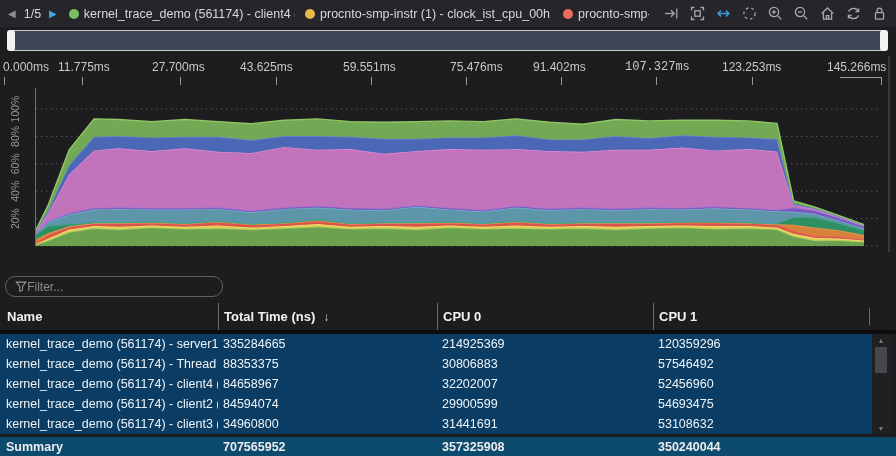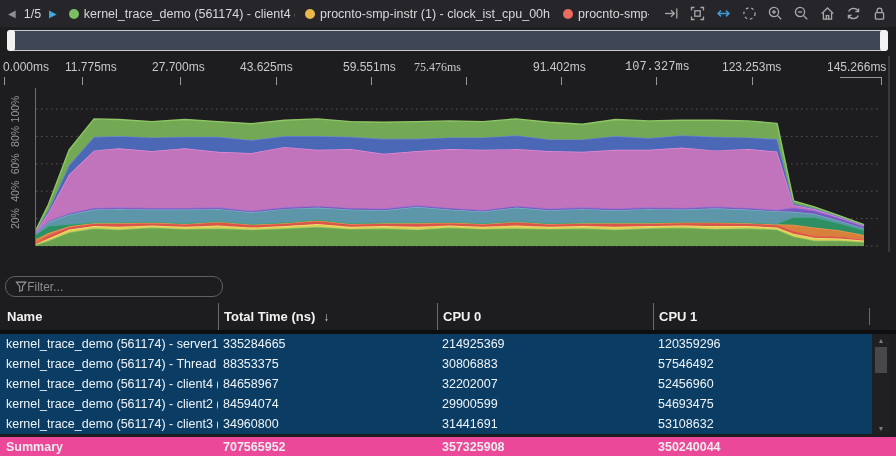--- a/index.html
+++ b/index.html
@@ -81,21 +81,21 @@
   
   .vscroll{position:absolute;top:334px;left:872px;width:18px;height:100px;background:#202023;}
   .vs-arrow{position:absolute;left:0;width:18px;height:12px;color:#7a7a7e;font-size:7px;
     display:flex;align-items:center;justify-content:center;cursor:pointer;}
   .vs-up{top:0;}
   .vs-down{bottom:0;}
   .vs-thumb{position:absolute;top:13px;left:3px;width:12px;height:26px;background:#48484c;cursor:grab;}
   
   .summary-row{
     position:absolute;top:437px;left:0;width:896px;height:19px;
-    background:#ec4899;display:grid;grid-template-columns:218px 219px 216px 1fr;
+    background:#0c4a6e;display:grid;grid-template-columns:218px 219px 216px 1fr;
     align-items:center;font-size:12.5px;font-weight:bold;color:#ededef;white-space:nowrap;
   }
   .summary-row > div{padding-left:6px;}
   .summary-row > div + div{padding-left:5px;}
 </style>
 </head>
 <body>
 
 <div class="app">
 
@@ -169,29 +169,29 @@
   </div>
 
   <div class="range">
     <div class="range-handle left"></div>
     <div class="range-handle right"></div>
   </div>
 
   <div class="time-axis">
       <span class="time-label" style="left: 3px;">0.000ms</span>
       <span class="time-tick" style="left: 4px;"></span>
-      <span class="time-label" style="left: 65px;">11.775ms</span>
+      <span class="time-label" style="left: 58px;">11.775ms</span>
       <span class="time-tick" style="left: 82px;"></span>
       <span class="time-label" style="left: 152px;">27.700ms</span>
       <span class="time-tick" style="left: 180px;"></span>
       <span class="time-label" style="left: 240px;">43.625ms</span>
       <span class="time-tick" style="left: 276px;"></span>
       <span class="time-label" style="left: 343px;">59.551ms</span>
       <span class="time-tick" style="left: 371px;"></span>
-      <span class="time-label" style="left: 414px; font-family: Liberation Serif, serif;">75.476ms</span>
+      <span class="time-label" style="left: 450px;">75.476ms</span>
       <span class="time-tick" style="left: 466px;"></span>
       <span class="time-label" style="left: 533px;">91.402ms</span>
       <span class="time-tick" style="left: 561px;"></span>
       <span class="time-label" style="left: 625px; font-family: Liberation Mono, monospace;">107.327ms</span>
       <span class="time-tick" style="left: 656px;"></span>
       <span class="time-label" style="left: 722px;">123.253ms</span>
       <span class="time-tick" style="left: 752px;"></span>
       <span class="time-label" style="left: 827px;">145.266ms</span>
       <span class="time-tick" style="left: 881px;"></span>
       <span class="axis-endline" style="left: 840px; width: 42px;"></span>

